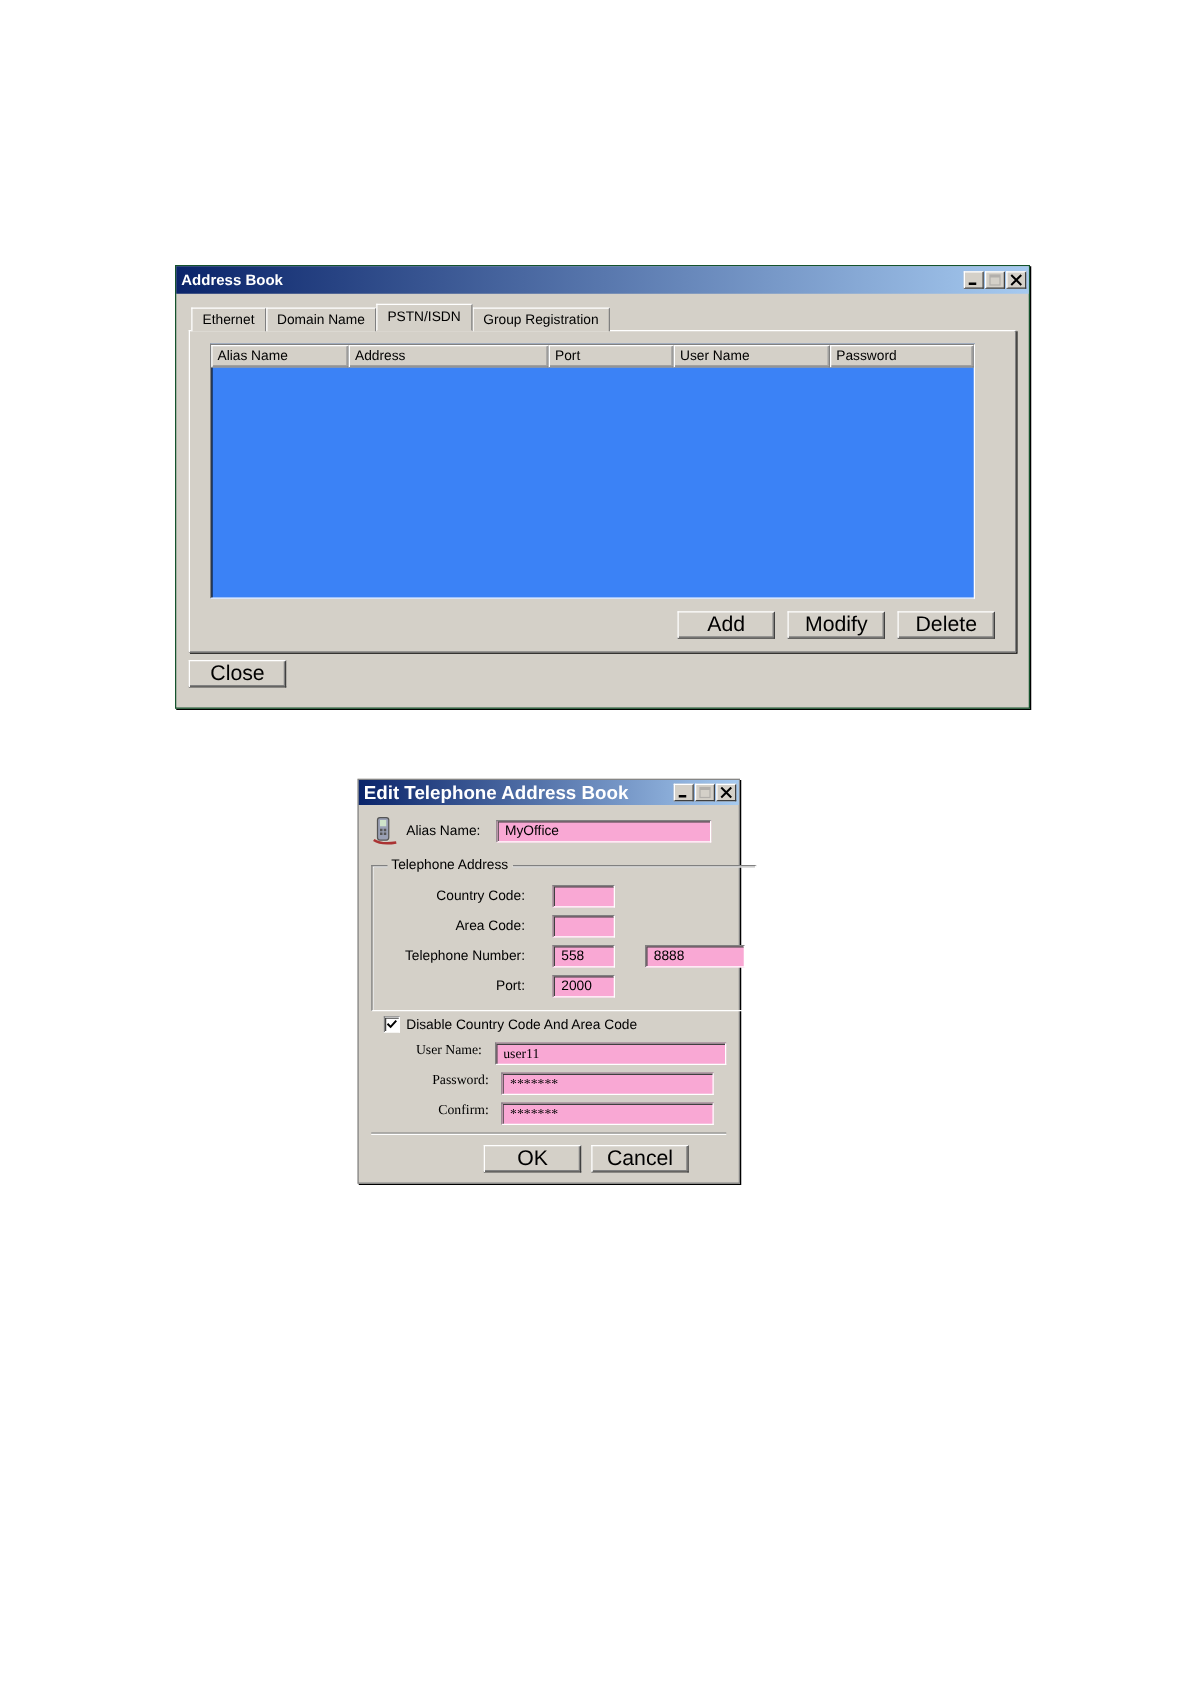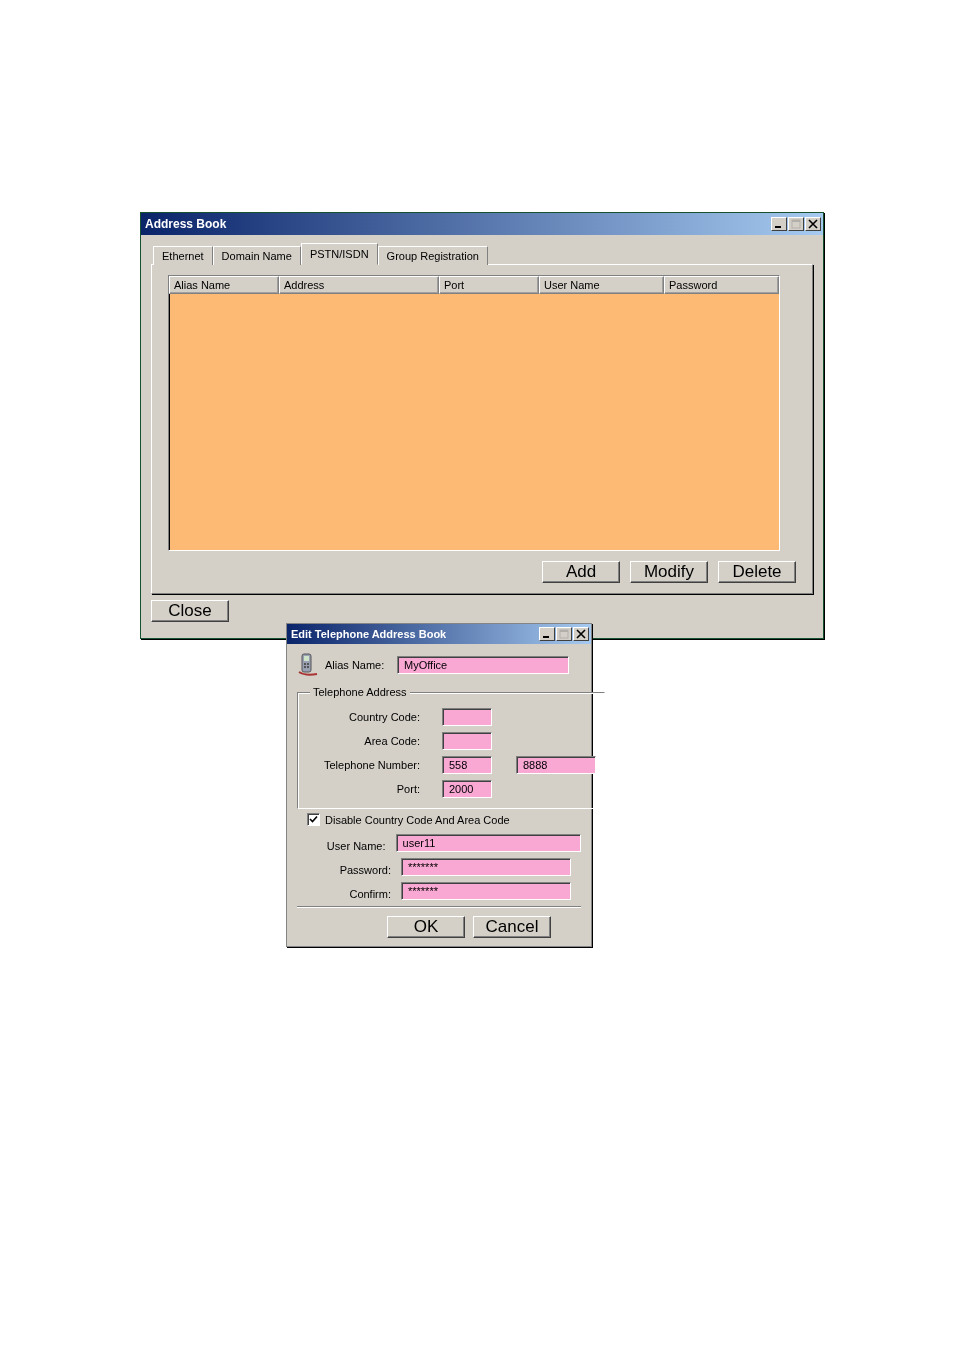--- a/index.html
+++ b/index.html
@@ -17,58 +17,58 @@
     
     
     .tabstrip { display: flex; position: relative; margin-bottom: -1px; margin-left: 2px; }
     .tab { padding: 3px 8px 3px 8px; background: #d4d0c8; border-top: 1px solid #fff; border-left: 1px solid #fff; border-right: 1px solid #808080; font-size: 11px; color: #000; cursor: default; }
     .tab.active { position: relative; z-index: 2; padding-top: 4px; margin-top: -2px; border-bottom: 1px solid #d4d0c8; }
     .tab:not(.active) { margin-top: 1px; border-bottom: none; }
     
     .tabpanel { border-top: 1px solid #fff; border-left: 1px solid #fff; border-right: 1px solid #808080; border-bottom: 1px solid #808080; background: #d4d0c8; padding: 10px 16px 10px 16px; box-shadow: 1px 1px 0 #000; }
     
     
-    .listview { width: 612px; height: 276px; background: #fdba74; border-top: 1px solid #808080; border-left: 1px solid #808080; border-right: 1px solid #fff; border-bottom: 1px solid #fff; box-shadow: inset 1px 1px 0 #000; }
+    .listview { width: 612px; height: 204px; background: #3b82f6; border-top: 1px solid #808080; border-left: 1px solid #808080; border-right: 1px solid #fff; border-bottom: 1px solid #fff; box-shadow: inset 1px 1px 0 #000; }
     .listheader { display: flex; height: 18px; }
     .listheader .col { background: #d4d0c8; border-top: 1px solid #fff; border-left: 1px solid #fff; border-right: 1px solid #808080; border-bottom: 1px solid #808080; box-shadow: inset -1px -1px 0 #a0a0a0; display: flex; align-items: center; padding-left: 4px; font-size: 11px; color: #000; }
     .col.c1 { width: 110px; }
     .col.c2 { width: 160px; }
     .col.c3 { width: 100px; }
     .col.c4 { width: 125px; }
     .col.c5 { width: 115px; }
     
     .btnrow { display: flex; gap: 10px; justify-content: flex-end; margin-top: 10px; }
     .btn { width: 78px; height: 22px; background: #d4d0c8; border-top: 1px solid #fff; border-left: 1px solid #fff; border-right: 1px solid #404040; border-bottom: 1px solid #404040; box-shadow: inset -1px -1px 0 #808080, inset 1px 1px 0 #d4d0c8; display: flex; align-items: center; justify-content: center; font-size: 17px; cursor: default; }
     
     .closerow { display: flex; justify-content: flex-start; padding: 6px 18px 8px 0; }
     
     
     .window2 { position: absolute; left: 286px; top: 623px; width: 306px; border: 1px solid #858585; background: #d4d0c8; box-shadow: 1px 1px 0 #000; }
-    .titlebar2 { height: 20px; background: linear-gradient(to right, #0a246a, #a6caf0); color: #fff; font-weight: bold; font-size: 11px; display: flex; align-items: center; padding-left: 4px; }
+    .titlebar2 { height: 20px; background: linear-gradient(to right, #0a246a, #a6caf0); color: #fff; font-weight: bold; font-size: 15px; display: flex; align-items: center; padding-left: 4px; }
     
     .win2-body { padding: 8px 10px 8px 10px; }
     
     .row-alias { display: flex; align-items: center; margin-bottom: 8px; }
     .phone-icon { width: 22px; height: 26px; margin-right: 6px; position: relative; }
     .phone-icon svg { width: 22px; height: 26px; }
     .lbl-alias { width: 72px; text-align: left; font-size: 11px; white-space: nowrap; }
     .textbox { height: 18px; background: #f9a8d4; border-top: 1px solid #808080; border-left: 1px solid #808080; border-right: 1px solid #fff; border-bottom: 1px solid #fff; box-shadow: inset 1px 1px 0 #404040; padding: 1px 6px; font-size: 11px; font-family: inherit; }
     
     fieldset.group { border: 1px solid #fff; border-top-color: #808080; border-left-color: #808080; box-shadow: inset 1px 1px 0 #fff, 1px 1px 0 #808080 inset; position: relative; padding: 10px 8px 10px 8px; margin-bottom: 1px; }
     fieldset.group { border-top: 1px solid #808080; border-left: 1px solid #808080; border-right: 1px solid #fff; border-bottom: 1px solid #fff; }
     legend { font-size: 11px; padding: 0 3px; background: #d4d0c8; margin-left: 4px; }
     
     .frow { display: flex; align-items: center; margin-bottom: 6px; gap: 16px; }
     .frow .flbl { width: 120px; text-align: right; padding-right: 6px; font-size: 11px; }
     
     .checkrow { display: flex; align-items: center; margin: 4px 0 8px 10px; }
     .checkbox { width: 13px; height: 13px; background: #fff; border-top: 1px solid #808080; border-left: 1px solid #808080; border-right: 1px solid #fff; border-bottom: 1px solid #fff; box-shadow: inset 1px 1px 0 #404040; margin-right: 5px; display: flex; align-items: center; justify-content: center; }
     .checkbox svg { width: 9px; height: 9px; }
     
-    .crow { display: flex; align-items: flex-end; margin-bottom: 6px; }
+    .crow { display: flex; align-items: flex-start; margin-bottom: 6px; font-family: Liberation Serif, serif; }
     .crow .clbl { width: 104px; text-align: right; padding-right: 10px; font-size: 11px; }
     
     .hr { border-top: 1px solid #808080; border-bottom: 1px solid #fff; height: 0; margin: 6px 0 8px 0; }
     
     .btnrow2 { display: flex; gap: 8px; justify-content: center; padding-left: 60px; }
   </style>
 </head>
 <body>
 
 <div class="window1">

